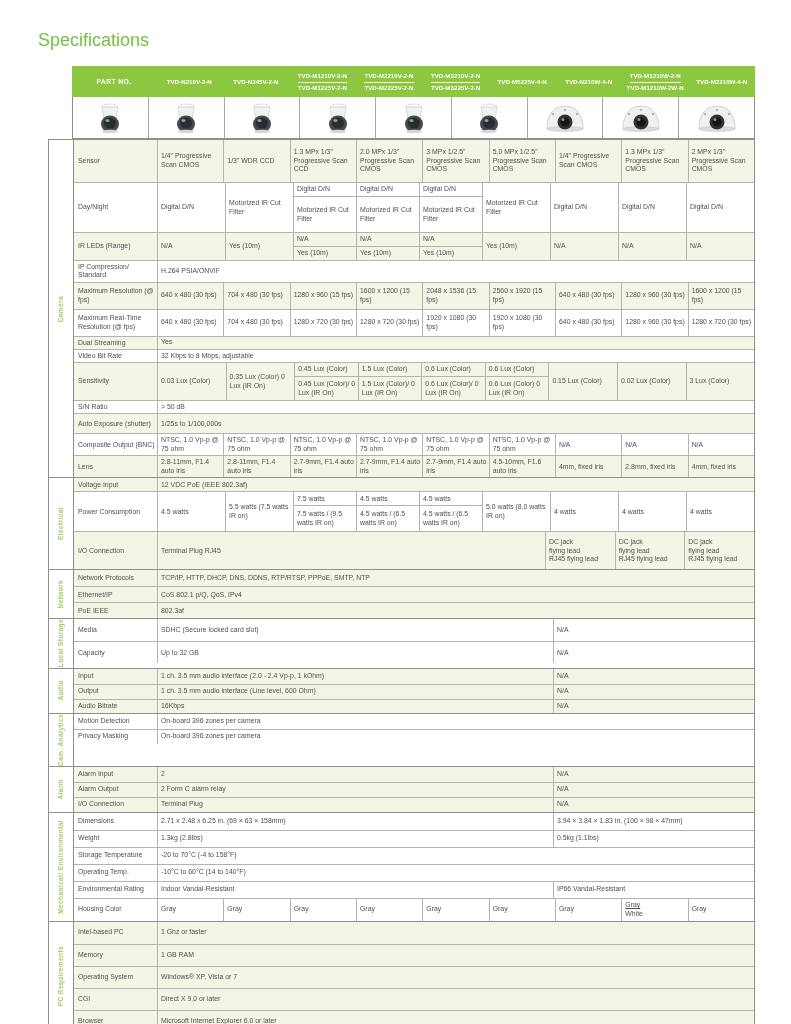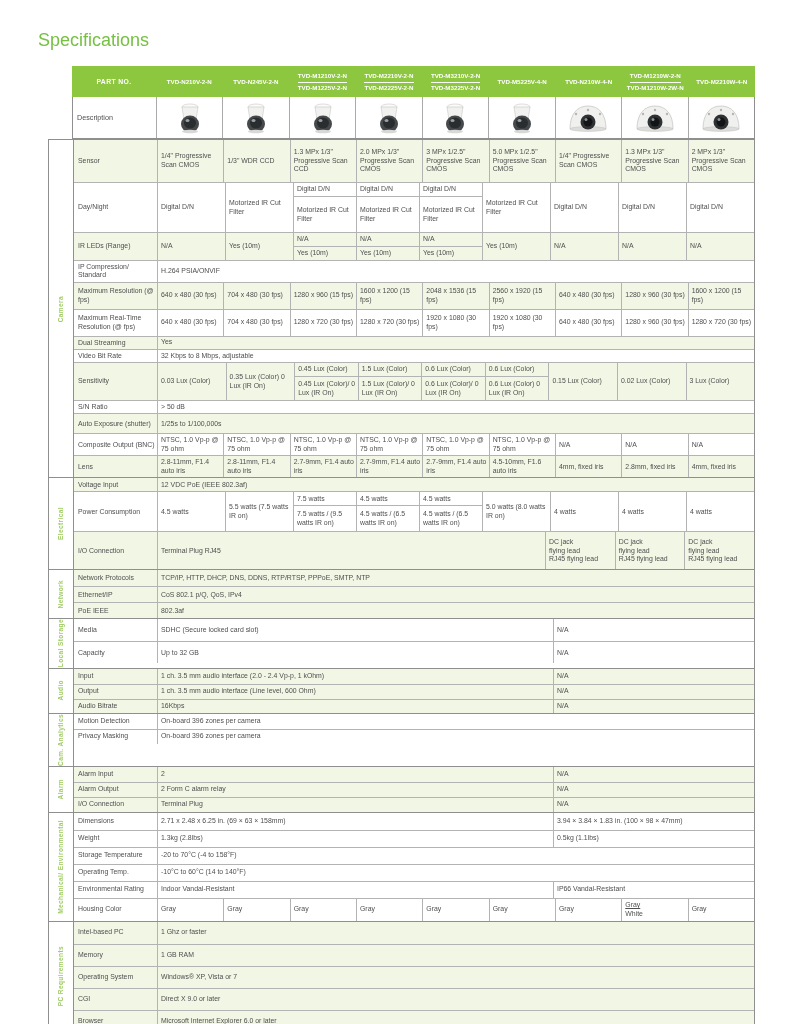--- a/index.html
+++ b/index.html
@@ -83,21 +83,20 @@
         </div>
         <div class="hr-col">
           <span class="ph-line u">TVD-M1210W-2-N</span>
           <span class="ph-line">TVD-M1210W-2W-N</span>
         </div>
         <div class="hr-col">
           <span class="ph-line">TVD-M2210W-4-N</span>
         </div>
       </div>
     <div class="desc-row" id="desc-row">
-        <div class="desc-label">Description</div>
         <div class="desc-cell">
           <svg width="34" height="36" viewBox="0 0 34 36">
             <ellipse cx="17" cy="7" rx="8" ry="3" fill="#fbfbfa" stroke="#c8c8c8" stroke-width="0.6"></ellipse>
             <path d="M9,7 L25,7 L23,20 L11,20 Z" fill="#f1f1ef" stroke="#c8c8c8" stroke-width="0.6"></path>
             <ellipse cx="17" cy="24" rx="9" ry="8.5" fill="#45494c"></ellipse>
             <ellipse cx="17" cy="23" rx="6" ry="5.5" fill="#2a2d2f"></ellipse>
             <ellipse cx="14.5" cy="20.5" rx="2" ry="1.6" fill="#9aa0a4"></ellipse>
             <ellipse cx="17" cy="31.5" rx="8" ry="1.8" fill="#d8d8d6"></ellipse>
           </svg>
         </div>

